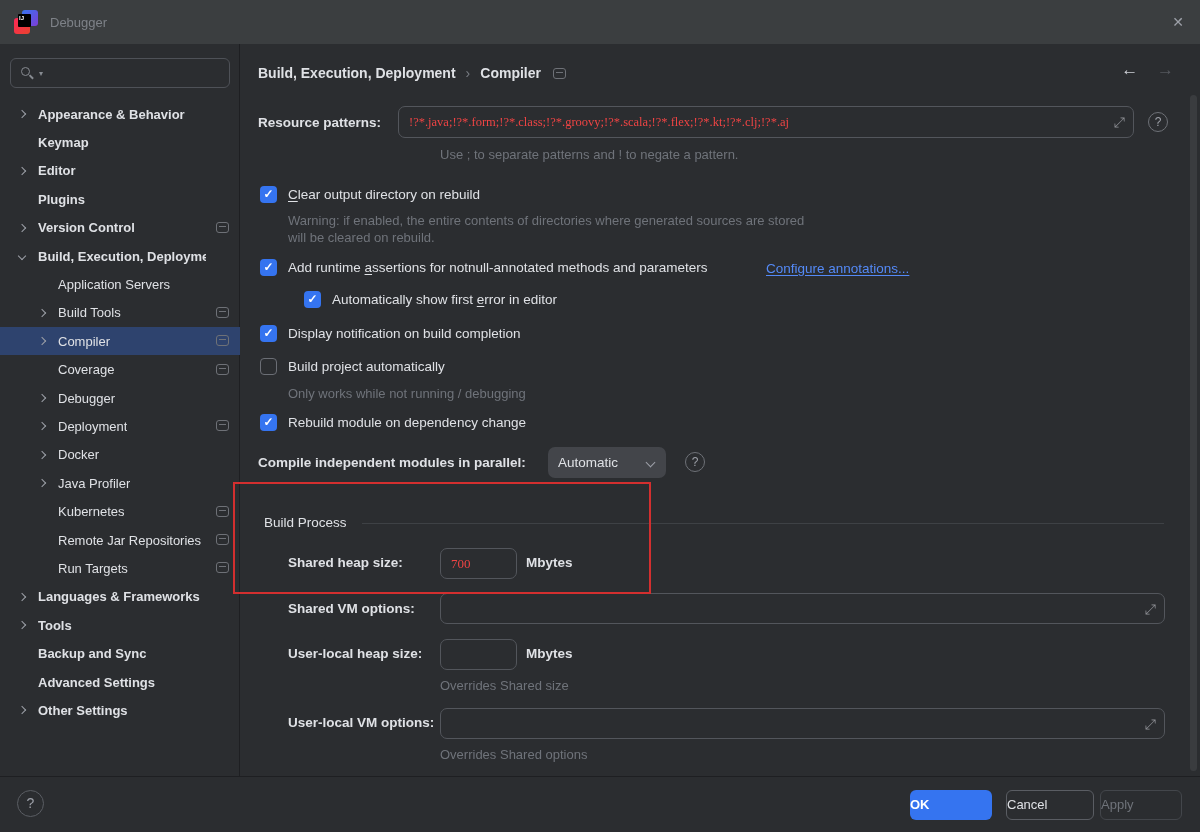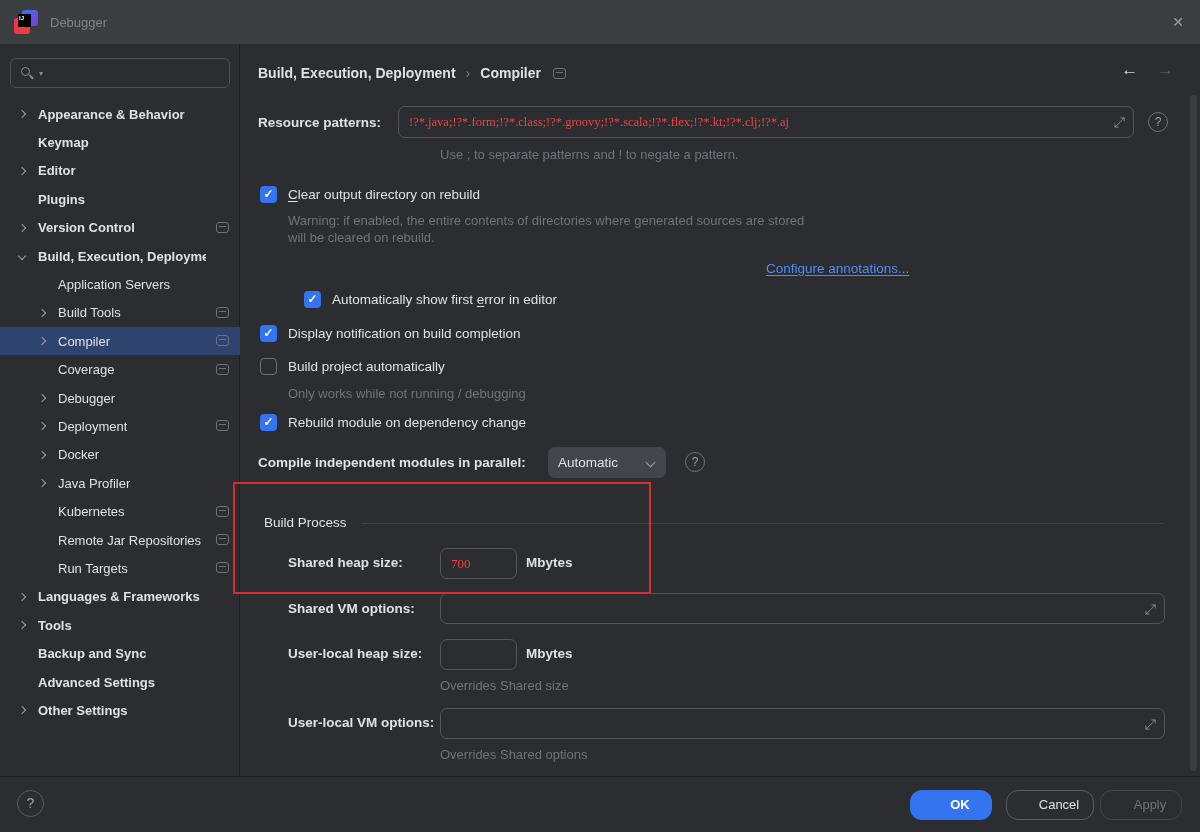--- a/index.html
+++ b/index.html
@@ -46,21 +46,21 @@
   .lvl0 .chev { margin-left:14px; }
   .lvl1 .chev { margin-left:34px; }
   .tlabel { margin-left:8px; white-space:nowrap; overflow:hidden; max-width:168px; }
   .b { font-weight:bold; }
   .winicon { position:absolute; width:13px; height:11px; border:1px solid #6E7177; border-radius:3px; }
   .winicon::after { content:""; position:absolute; left:2px; right:2px; top:3px; height:1px; background:#6E7177; }
   .trow .winicon { right:11px; top:8px; }
   
   .footer { position:absolute; left:0; top:776px; width:1200px; height:56px; border-top:1px solid #1E1F22; background:#2B2D30; }
   .help-big { position:absolute; left:17px; top:13px; width:27px; height:27px; border:1px solid #5A5D63; border-radius:50%; color:#9DA0A8; font-size:14px; text-align:center; line-height:25px; cursor:pointer; }
-  .btn { position:absolute; top:13px; height:30px; border-radius:12px; font-family:"Liberation Sans",sans-serif; font-size:13px; text-align:center; line-height:28px; cursor:pointer;padding-left:18px; }
+  .btn { position:absolute; top:13px; height:30px; border-radius:6px; font-family:"Liberation Sans",sans-serif; font-size:13px; text-align:left; line-height:28px; cursor:pointer; }
   .btn.ok { left:910px; width:82px; background:#3574F0; color:#FFFFFF; font-weight:bold; line-height:30px; border:none; }
   .btn.cancel { left:1006px; width:88px; border:1px solid #5A5D63; color:#DFE1E5; background:transparent; }
   .btn.apply { left:1100px; width:82px; border:1px solid #43464B; color:#6F737A; background:transparent; }
   
   .main { position:absolute; left:241px; top:44px; width:959px; height:732px; }
   .crumbs { position:absolute; left:17px; top:21px; display:flex; align-items:center; font-size:14px; font-weight:bold; }
   .crumb-sep { color:#787C83; font-weight:normal; margin:0 10px; font-size:14px; }
   .crumbs .winicon { position:relative; margin-left:12px; top:0; }
   .nav-arrows { position:absolute; right:26px; top:16px; font-size:17px; }
   .arrow-back { color:#CED0D6; cursor:pointer; }
@@ -243,20 +243,24 @@
   <div class="helpcirc" style="left:907px; top:68px;">?</div>
   <div class="hint" style="left:199px; top:103px;">Use ; to separate patterns and ! to negate a pattern.</div>
 
   <div class="cbrow" style="left:19px; top:142px;">
     <span class="cb on"></span>
     <span class="cbtext"><span></span><span class="mn">C</span><span>lear output directory on rebuild</span></span>
   </div>
   <div class="hint" style="left:47px; top:169px;">Warning: if enabled, the entire contents of directories where generated sources are stored</div>
   <div class="hint" style="left:47px; top:186px;">will be cleared on rebuild.</div>
 
+  <div class="cbrow" style="left:19px; top:215px;">
+    <span class="cb on"></span>
+    <span class="cbtext"><span>Add runtime </span><span class="mn">a</span><span>ssertions for notnull-annotated methods and parameters</span></span>
+  </div>
   <div class="link" style="left:525px; top:217px;"><span class="mn">C</span><span>onfigure annotations...</span></div>
 
   <div class="cbrow" style="left:19px; top:247px;margin-left:44px;">
     <span class="cb on"></span>
     <span class="cbtext"><span>Automatically show first </span><span class="mn">e</span><span>rror in editor</span></span>
   </div>
 
   <div class="cbrow" style="left:19px; top:281px;">
     <span class="cb on"></span>
     <span class="cbtext"><span>Display notification on build completion</span><span class="mn"></span><span></span></span>

